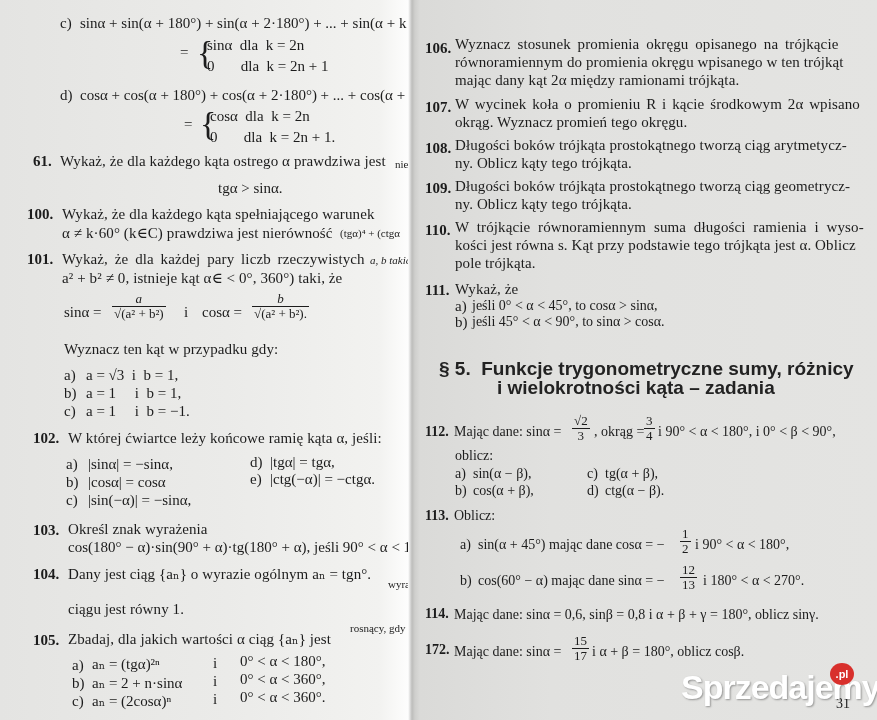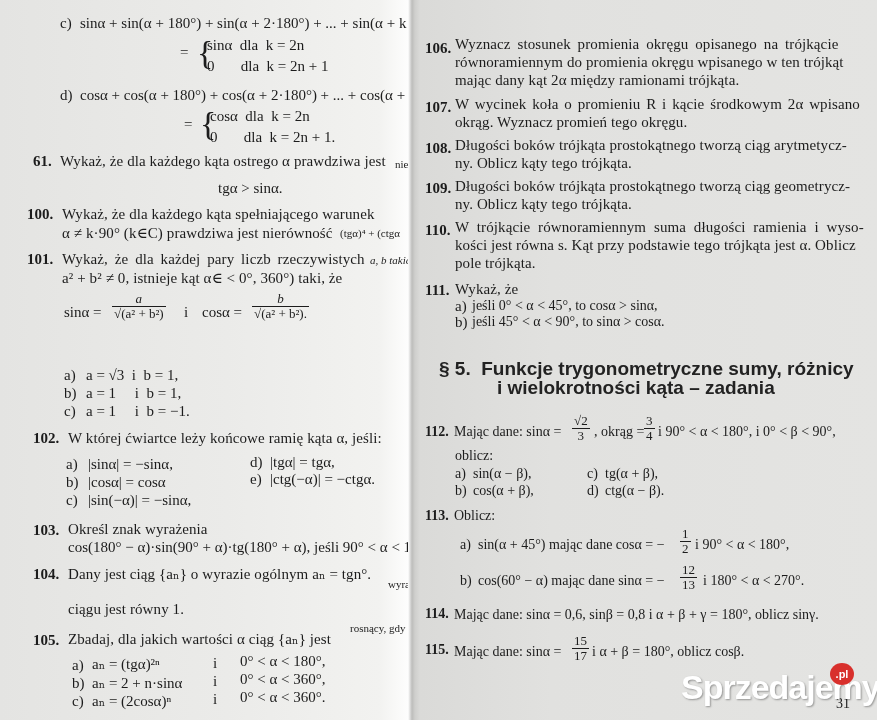--- a/index.html
+++ b/index.html
@@ -65,40 +65,41 @@
   <span class="abs math" style="left:210px;top:108px;white-space:pre">cosα  dla  k = 2n</span>
   <span class="abs math" style="left:210px;top:129px;white-space:pre">0       dla  k = 2n + 1.</span>
 
   <span class="abs num" style="left:33px;top:153px">61.</span>
   <span class="abs txt" style="left:60px;top:153px">Wykaż, że dla każdego kąta ostrego α prawdziwa jest</span>
   <span class="abs small" style="left:395px;top:158px">nierów</span>
   <span class="abs math" style="left:218px;top:180px">tgα &gt; sinα.</span>
 
   <span class="abs num" style="left:27px;top:206px">100.</span>
   <span class="abs txt" style="left:62px;top:206px">Wykaż, że dla każdego kąta spełniającego warunek</span>
-  <span class="abs txt" style="left:62px;top:224px">α ≠ k·90° (k∈C) prawdziwa jest nierówność</span>
+  <span class="abs txt" style="left:62px;top:224px">α ≠ k·60° (k∈C) prawdziwa jest nierówność</span>
   <span class="abs small" style="left:340px;top:227px">(tgα)⁴ + (ctgα</span>
 
   <span class="abs num" style="left:27px;top:251px">101.</span>
   <span class="abs txt" style="left:62px;top:251px;word-spacing:3px">Wykaż, że dla każdej pary liczb rzeczywistych</span>
   <span class="abs small" style="left:370px;top:254px;font-style:italic">a, b takic</span>
   <span class="abs txt" style="left:62px;top:269px">a² + b² ≠ 0, istnieje kąt α∈ &lt; 0°, 360°) taki, że</span>
 
   <span class="abs math" style="left:64px;top:304px">sinα =</span>
   <span class="abs frac" style="left:112px;top:292px">
     <span class="n" style="font-style:italic">a</span>
     <span class="d">√(a² + b²)</span>
   </span>
   <span class="abs math" style="left:184px;top:304px">i</span>
   <span class="abs math" style="left:202px;top:304px">cosα =</span>
   <span class="abs frac" style="left:252px;top:292px">
     <span class="n" style="font-style:italic">b</span>
     <span class="d">√(a² + b²).</span>
   </span>
 
+  <span class="abs txt" style="left:64px;top:341px">Wyznacz ten kąt w przypadku gdy:</span>
   <span class="abs txt" style="left:64px;top:367px">a)</span>
   <span class="abs math" style="left:86px;top:367px;white-space:pre">a = √3  i  b = 1,</span>
   <span class="abs txt" style="left:64px;top:385px">b)</span>
   <span class="abs math" style="left:86px;top:385px;white-space:pre">a = 1     i  b = 1,</span>
   <span class="abs txt" style="left:64px;top:403px">c)</span>
   <span class="abs math" style="left:86px;top:403px;white-space:pre">a = 1     i  b = −1.</span>
 
   <span class="abs num" style="left:33px;top:430px">102.</span>
   <span class="abs txt" style="left:68px;top:430px">W której ćwiartce leży końcowe ramię kąta α, jeśli:</span>
   <span class="abs txt" style="left:66px;top:456px">a)</span>
@@ -214,21 +215,21 @@
   <span class="abs math" style="left:66px;top:573px;font-size:14px">cos(60° − α) mając dane sinα = −</span>
   <span class="abs frac" style="left:268px;top:563px">
     <span class="n">12</span>
     <span class="d">13</span>
   </span>
   <span class="abs math" style="left:291px;top:573px;font-size:14px">i 180° &lt; α &lt; 270°.</span>
 
   <span class="abs num" style="left:13px;top:606px;font-size:14px">114.</span>
   <span class="abs math" style="left:42px;top:607px;font-size:14px">Mając dane: sinα = 0,6, sinβ = 0,8 i α + β + γ = 180°, oblicz sinγ.</span>
 
-  <span class="abs num" style="left:13px;top:642px;font-size:14px">115.</span>
+  <span class="abs num" style="left:13px;top:642px;font-size:14px">172.</span>
   <span class="abs math" style="left:42px;top:644px;font-size:14px">Mając dane: sinα =</span>
   <span class="abs frac" style="left:160px;top:634px">
     <span class="n">15</span>
     <span class="d">17</span>
   </span>
   <span class="abs math" style="left:180px;top:644px;font-size:14px">i α + β = 180°, oblicz cosβ.</span>
 </div>
 
 <span class="page-number">31</span>
 <span class="watermark">Sprzedajemy</span>

